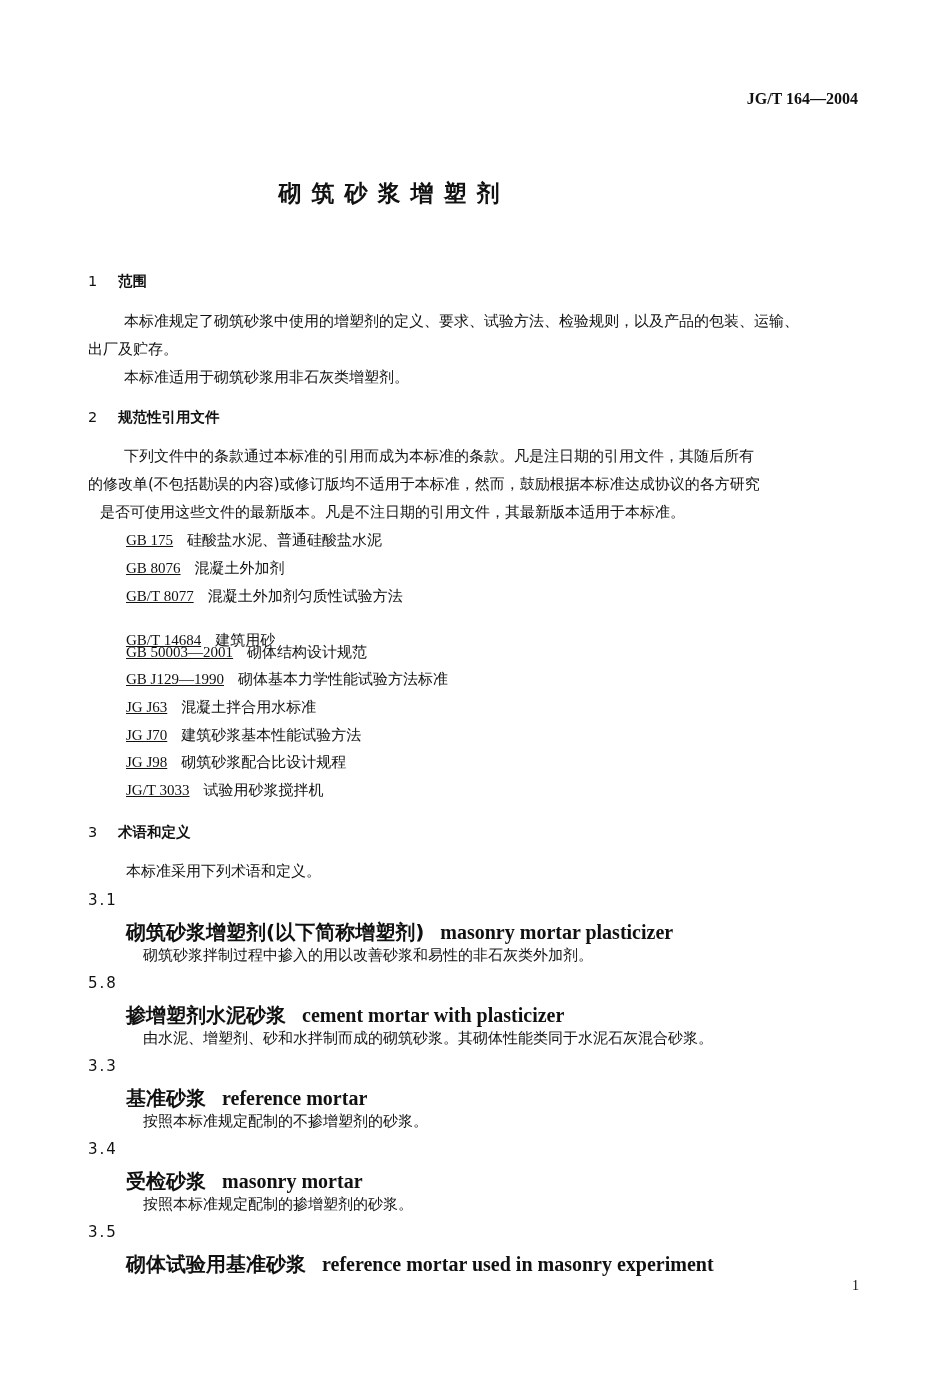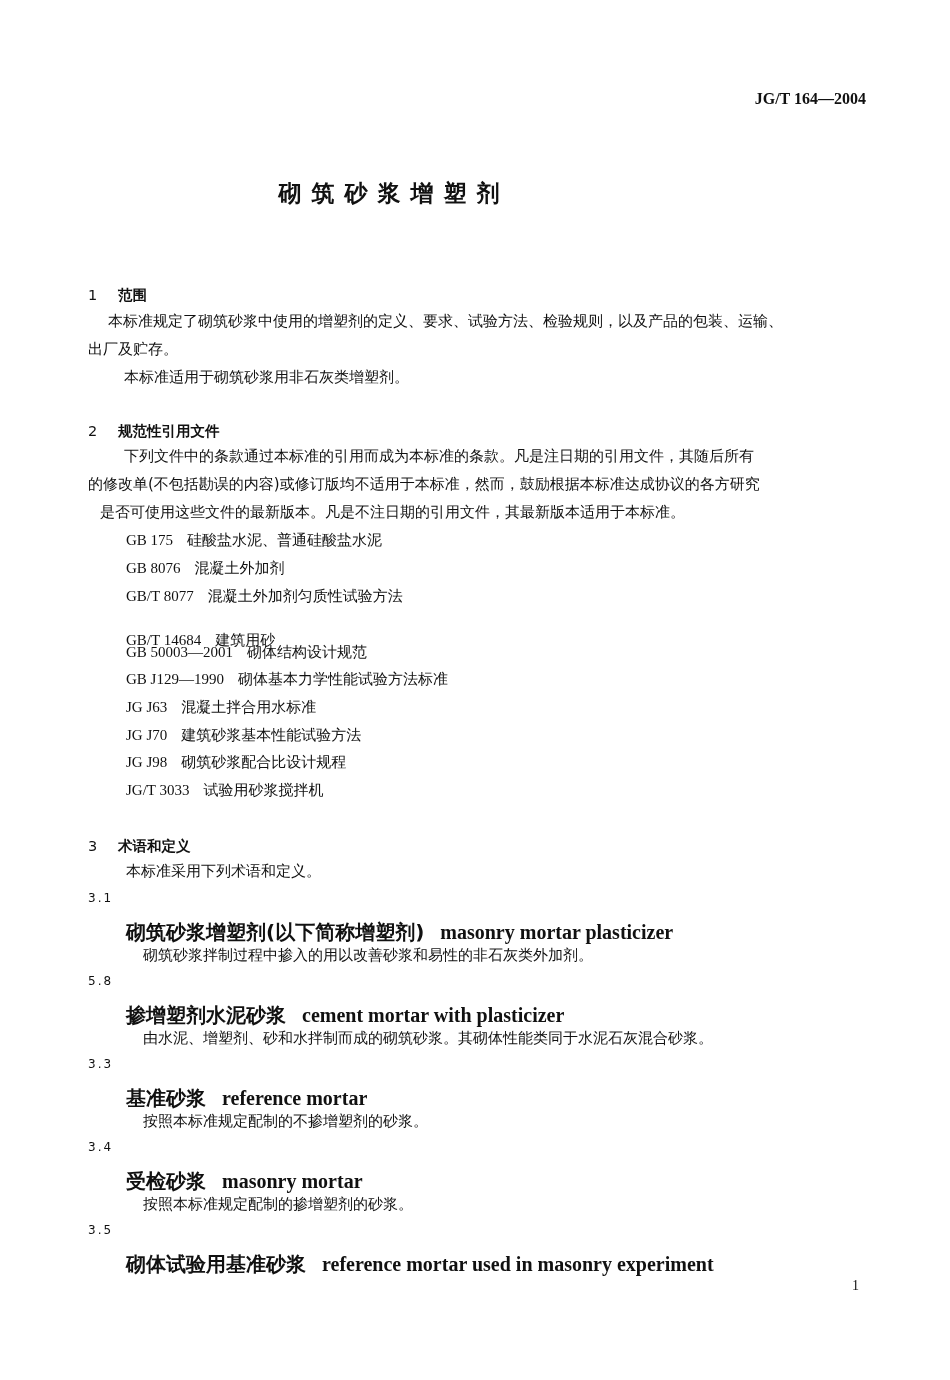--- a/index.html
+++ b/index.html
@@ -2,43 +2,43 @@
 <html><head>
 <meta charset="utf-8">
 <style>
   html, body { margin: 0; padding: 0; background: #ffffff; }
   body {
     width: 950px; height: 1380px; position: relative; overflow: hidden;
     font-family: "DejaVu Serif", "Liberation Serif", serif;
     color: #111111;
   }
   .abs { position: absolute; white-space: nowrap; }
-  .std-code { right: 84px; top: 90px; font-family: "Liberation Serif", serif; font-weight: bold; font-size: 16px; text-align: right; }
+  .std-code { right: 92px; top: 90px; font-family: "Liberation Serif", serif; font-weight: bold; font-size: 16px; text-align: right; }
   .title { left: 0; width: 788px; text-align: center; top: 178px; font-family: "DejaVu Sans", sans-serif; font-weight: bold; font-size: 23px; letter-spacing: 10px; }
-  .heading { left: 88px; font-family: "DejaVu Sans", sans-serif; font-weight: bold; font-size: 14.5px; margin-top: 14px; }
+  .heading { left: 88px; font-family: "DejaVu Sans", sans-serif; font-weight: bold; font-size: 14.5px; }
   .heading .num { display: inline-block; width: 30px; font-weight: normal; }
   .para { font-size: 15px; font-family: "DejaVu Sans", sans-serif; }
   .ref { left: 126px; font-size: 15px; font-family: "DejaVu Sans", sans-serif; }
-  .ref .code { font-family: "Liberation Serif", serif; margin-right: 14px; }
-  .clause { left: 88px; font-size: 12px; font-family: "DejaVu Sans", sans-serif; letter-spacing: 2px; }
+  .ref .code { font-family: "Liberation Serif", serif; margin-right: 14px; text-decoration: underline; }
+  .clause { left: 88px; font-size: 15px; font-family: "DejaVu Sans", sans-serif; letter-spacing: 2px; }
   .term { left: 126px; font-size: 20px; font-family: "DejaVu Sans", sans-serif; font-weight: bold; }
   .term .en { font-family: "Liberation Serif", serif; font-weight: bold; margin-left: 16px; }
   .def { left: 143px; font-size: 15px; font-family: Liberation Serif, serif; }
   .page-num { left: 852px; top: 1278px; font-family: "Liberation Serif", serif; font-size: 14px; }
 </style>
 </head>
 <body>
 
 <div class="abs std-code">JG/T 164—2004</div>
 <div class="abs title">砌筑砂浆增塑剂</div>
 
 <div class="abs heading" style="top:272px">
   <span class="num">1</span><span>范围</span>
 </div>
-<div class="abs para" style="left:108px; top:312px">本标准规定了砌筑砂浆中使用的增塑剂的定义、要求、试验方法、检验规则，以及产品的包装、运输、</div>
+<div class="abs para" style="left:124px; top:312px">本标准规定了砌筑砂浆中使用的增塑剂的定义、要求、试验方法、检验规则，以及产品的包装、运输、</div>
 <div class="abs para" style="left:88px; top:340px">出厂及贮存。</div>
 <div class="abs para" style="left:124px; top:368px">本标准适用于砌筑砂浆用非石灰类增塑剂。</div>
 
 <div class="abs heading" style="top:408px">
   <span class="num">2</span><span>规范性引用文件</span>
 </div>
 <div class="abs para" style="left:124px; top:447px">下列文件中的条款通过本标准的引用而成为本标准的条款。凡是注日期的引用文件，其随后所有</div>
 <div class="abs para" style="left:88px; top:475px">的修改单(不包括勘误的内容)或修订版均不适用于本标准，然而，鼓励根据本标准达成协议的各方研究</div>
 <div class="abs para" style="left:100px; top:503px">是否可使用这些文件的最新版本。凡是不注日期的引用文件，其最新版本适用于本标准。</div>
 

